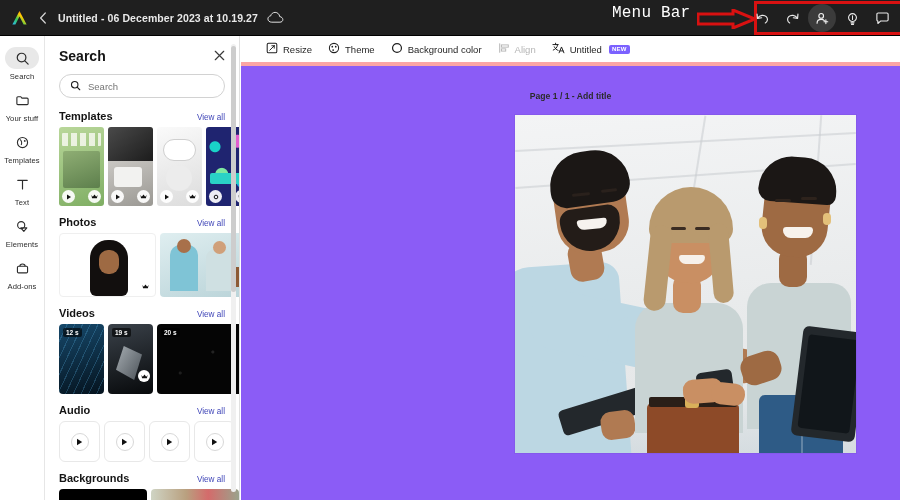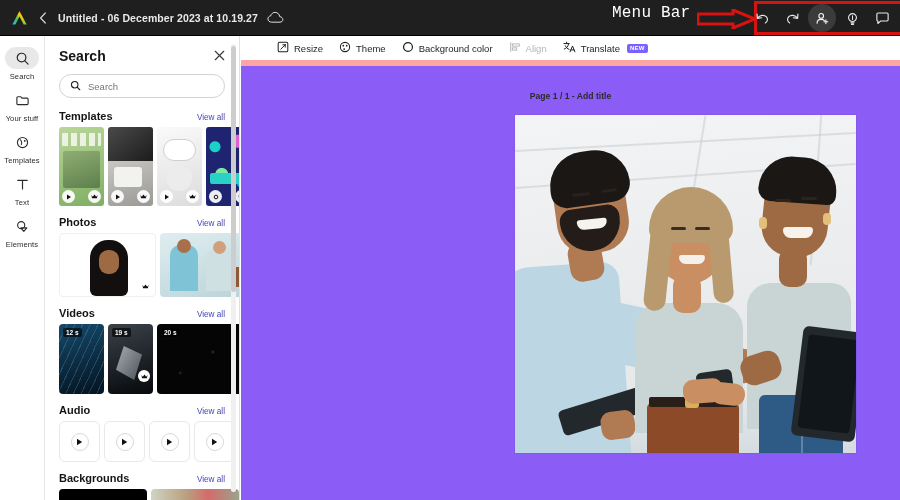--- a/index.html
+++ b/index.html
@@ -139,22 +139,22 @@
     background: #f0f0f0; border-radius: 3px; cursor: pointer;
   }
   .panel-scroll i {
     display: block; position: absolute; top: 2px; left: 0; width: 5px; height: 246px;
     background: #cdcdcd; border-radius: 3px;
   }
 
   
   .toolbar {
     position: absolute; left: 241px; top: 36px; width: 659px; height: 30px;
-    background: #fff; border-bottom: 6px solid #fca5a5;
-    display: flex; align-items: center; gap: 16px; padding-left: 36px;
+    background: #fff; border-bottom: 4px solid #fca5a5;
+    display: flex; align-items: center; gap: 16px; padding-left: 25px;
   }
   .tool {
     display: flex; align-items: center; gap: 5px; font-size: 9.5px; color: #1f1f1f;
     cursor: pointer; white-space: nowrap;
   }
   .tool.disabled { color: #b6b6b6; cursor: default; }
   .new-badge {
     background: #7b61ff; color: #fff; font-size: 6px; font-weight: bold;
     padding: 1.5px 3px; border-radius: 2px; letter-spacing: .3px; margin-left: 2px;
   }
@@ -321,20 +321,29 @@
     <span class="rail-ico" data-interactable="false">
       <svg width="15" height="15" viewBox="0 0 16 16">
         <circle cx="6.6" cy="6.6" r="3.8" fill="none" stroke="#2c2c2c" stroke-width="1.2"></circle>
         <path d="M6.2 9.4 L12.6 9.4 L9.4 13.2 Z" fill="none" stroke="#2c2c2c" stroke-width="1.2" stroke-linejoin="round"></path>
       </svg>
     </span>
     <span class="rail-label" data-interactable="false">Elements</span>
   </div>
 
 
+  <div class="rail-item" data-interactable="true">
+    <span class="rail-ico" data-interactable="false">
+      <svg width="15" height="15" viewBox="0 0 16 16">
+        <rect x="2.6" y="5.6" width="10.8" height="7" rx="1.2" fill="none" stroke="#2c2c2c" stroke-width="1.2"></rect>
+        <path d="M5.2 5.6 C5.2 3.6 6.4 3.2 8 3.2 C9.6 3.2 10.8 3.6 10.8 5.6" fill="none" stroke="#2c2c2c" stroke-width="1.2"></path>
+      </svg>
+    </span>
+    <span class="rail-label" data-interactable="false">Add-ons</span>
+  </div>
 
 </div>
 
 <div class="panel" data-interactable="false">
 
   <div class="panel-head" data-interactable="false">
     <div class="panel-title" data-interactable="false">Search</div>
     <div class="panel-close" data-interactable="true">
       <svg width="11" height="11" viewBox="0 0 12 12">
         <path d="M1.4 1.4 L10.6 10.6 M10.6 1.4 L1.4 10.6" stroke="#3a3a3a" stroke-width="1.3" stroke-linecap="round"></path>
@@ -570,21 +579,21 @@
   </div>
 
   <div class="tool" data-interactable="true">
     <span data-interactable="false">
       <svg width="13" height="12" viewBox="0 0 15 14">
         <path d="M1 3 L7.2 3 M4.1 1.4 L4.1 3 M6.4 3 C6.4 6.4 4 8.4 1.4 9.4" fill="none" stroke="#1f1f1f" stroke-width="1.15" stroke-linecap="round"></path>
         <path d="M2.6 5.6 C3.6 7.8 5.4 9.2 7 9.8" fill="none" stroke="#1f1f1f" stroke-width="1.15" stroke-linecap="round"></path>
         <path d="M8.2 12.6 L11 5.8 L13.8 12.6 M9.2 10.4 L12.8 10.4" fill="none" stroke="#1f1f1f" stroke-width="1.15" stroke-linecap="round" stroke-linejoin="round"></path>
       </svg>
     </span>
-    <span data-interactable="false">Translate</span>
+    <span data-interactable="false">Untitled</span>
     <span class="new-badge" data-interactable="false">NEW</span>
   </div>
 </div>
 
 <div class="stage" data-interactable="true">
 
   <div class="page-label" data-interactable="true">Page 1 / 1 - Add title</div>
 
   <div class="canvas" data-interactable="true">
     <div class="ph" data-interactable="false">

